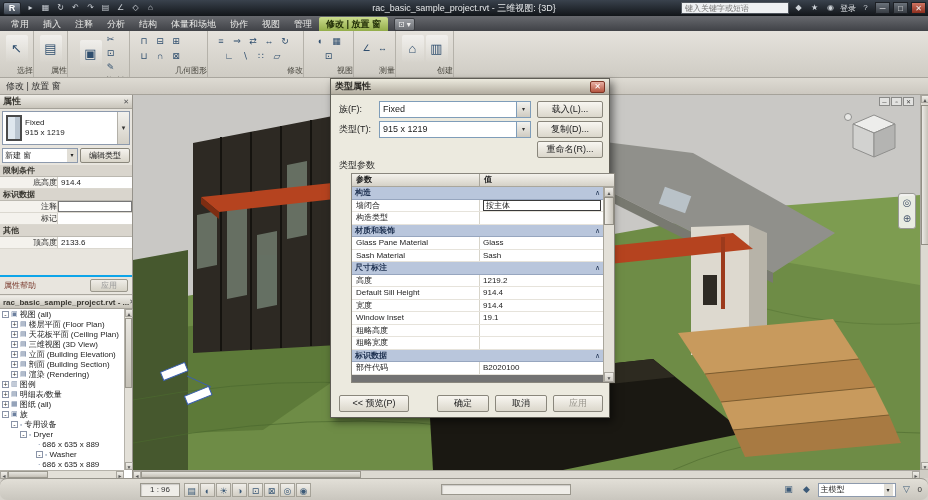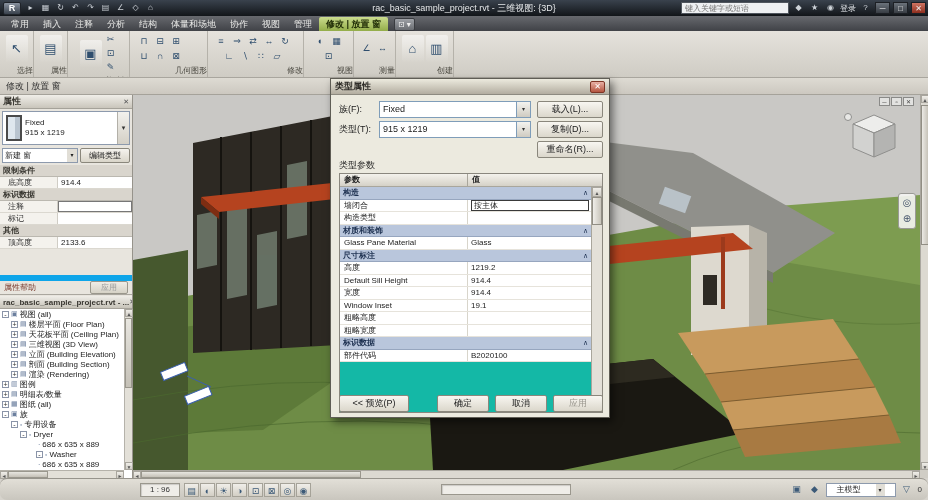--- a/index.html
+++ b/index.html
@@ -46,24 +46,24 @@
   .typethumb div{width:100%;height:100%;border-right:5px solid #b9c4cf;}
   .typetext{font-size:8px;line-height:10px;color:#222;}
   .typearrow{margin-left:auto;width:12px;text-align:center;font-size:7px;color:#333;background:linear-gradient(#f2f1ed,#d4d0c6);height:100%;line-height:32px;border-left:1px solid #b3b0a8;}
   .selrow{position:absolute;top:53px;left:2px;width:128px;height:15px;display:flex;gap:2px;}
   .newcombo{flex:1;background:#fff;border:1px solid #8d9aad;font-size:8px;line-height:13px;padding-left:2px;display:flex;}
   .newcombo span.c{margin-left:auto;width:10px;text-align:center;font-size:6px;background:#e1ded6;}
   .editbtn{width:50px;background:linear-gradient(#f5f3ee,#d9d5c9);border:1px solid #8a877c;font-size:8px;line-height:13px;text-align:center;border-radius:2px;}
   .pgrid{position:absolute;top:70px;left:0;width:132px;}
   .pgroup{height:12px;background:#d9d5cd;border-bottom:1px solid #bbb8b0;font-size:8px;font-weight:bold;line-height:11px;padding-left:3px;color:#3a3832;}
   .prow{height:12px;display:flex;border-bottom:1px solid #dbd8d0;background:#f4f2ed;}
-  .pname{width:58px;font-size:8px;line-height:11px;padding-left:8px;color:#333;border-right:1px solid #d0cdc5;overflow:hidden;white-space:nowrap;}
+  .pname{width:58px;font-size:8px;line-height:11px;padding-left:8px;color:#333;border-right:1px solid #d0cdc5;overflow:hidden;white-space:nowrap;text-align:right;}
   .pval{flex:1;font-size:8px;line-height:11px;padding-left:3px;background:#fff;overflow:hidden;}
   .pval.inputy{border:1px solid #777;background:#fff;height:11px;margin:0;}
-  .helprow{position:absolute;top:180px;left:0;width:132px;height:18px;border-top:6px solid #0ea5e9;display:flex;align-items:center;justify-content:space-between;padding:0 4px;}
+  .helprow{position:absolute;top:180px;left:0;width:132px;height:18px;border-top:2px solid #0ea5e9;display:flex;align-items:center;justify-content:space-between;padding:0 4px;}
   .helplink{font-size:8px;color:#7a3b2e;}
   .applybtn{width:38px;height:13px;background:linear-gradient(#efede7,#d6d2c6);border:1px solid #9a978c;font-size:8px;line-height:11px;text-align:center;color:#999;border-radius:2px;}
 
   
   .browser{position:absolute;top:201px;left:0;width:132px;height:182px;background:#fff;}
   .bhead{position:absolute;top:0;left:0;right:0;height:13px;background:linear-gradient(#efede8,#c7c3b9);border-bottom:1px solid #a5a29a;display:flex;align-items:center;padding:0 3px;font-size:8px;font-weight:bold;color:#3a3832;white-space:nowrap;overflow:hidden;}
   .bhead .x{margin-left:auto;font-size:7px;color:#555;}
   .tree{position:absolute;top:13px;left:0;right:8px;bottom:8px;overflow:hidden;}
   .titem{display:flex;align-items:center;gap:2px;height:10px;white-space:nowrap;}
   .texp{width:7px;height:7px;border:1px solid #8a94a8;background:#fff;font-size:7px;line-height:5px;text-align:center;color:#333;flex:none;}
@@ -90,34 +90,34 @@
 
   
   .statusbar{position:absolute;left:0;top:478px;width:928px;height:22px;background:linear-gradient(#e2dfd7,#c9c6be);border-top:1px solid #97948c;display:flex;align-items:center;font-size:9px;z-index:6;border-radius:7px;}
   .sunken{background:#efede8;border:1px solid #9a978d;box-shadow:inset 1px 1px 1px rgba(0,0,0,.15);}
   .scalebox{margin-left:140px;width:40px;height:14px;font-size:8px;line-height:12px;text-align:center;color:#333;}
   .vcicons{display:flex;gap:1px;margin-left:4px;}
   .vcicon{width:15px;height:14px;font-size:9px;line-height:14px;text-align:center;color:#3c5a78;background:linear-gradient(#f0eee9,#d3cfc5);border:1px solid #a5a298;}
   .progress{margin-left:130px;width:130px;height:11px;}
   .sb-right{margin-left:auto;display:flex;align-items:center;gap:4px;margin-right:6px;}
   .sbicon{width:14px;height:13px;font-size:9px;line-height:13px;text-align:center;color:#3c5a78;}
-  .worksetbox{width:70px;height:14px;background:#fff;border:1px solid #8d9aad;font-size:8px;line-height:12px;padding:0 10px;display:flex;gap:12px;}
+  .worksetbox{width:78px;height:14px;background:#fff;border:1px solid #8d9aad;font-size:8px;line-height:12px;padding:0 2px;display:flex;gap:12px;}
   .worksetbox .c{margin-left:auto;font-size:6px;background:#e1ded6;width:9px;text-align:center;}
   .filtercount{font-size:8px;color:#333;}
 
   
   .dialog{position:absolute;left:330px;top:78px;width:280px;height:340px;background:#eceadf;border:1px solid #5f5d55;box-shadow:3px 4px 8px rgba(0,0,0,.5);z-index:40;}
   .dlg-title{height:16px;background:linear-gradient(#eceade,#b3ada0);display:flex;align-items:center;padding:0 4px;font-size:9px;font-weight:bold;color:#2f2d28;border-bottom:1px solid #8d8a80;}
   .dlg-close{margin-left:auto;width:15px;height:12px;background:linear-gradient(#e7b0a4,#b5553f);border:1px solid #7e3525;font-size:8px;line-height:10px;text-align:center;color:#fff;border-radius:2px;}
   .dlg-label{position:absolute;font-size:9px;line-height:17px;color:#222;}
   .combo{position:absolute;height:17px;background:#fff;border:1px solid #7f9db9;font-size:9px;line-height:15px;padding-left:3px;}
   .combo .arr{position:absolute;right:0;top:0;width:14px;height:15px;background:linear-gradient(#f4f3ef,#cfcbc1);border-left:1px solid #7f9db9;text-align:center;font-size:6px;line-height:15px;color:#333;}
   .btn{position:absolute;height:17px;background:linear-gradient(#f8f6f1,#dbd7cb);border:1px solid #8a877c;border-radius:2px;font-size:9px;text-align:center;line-height:15px;color:#222;}
   .btn.disabled{color:#9a978e;}
-  .ptable{position:absolute;left:8px;top:94px;width:264px;height:240px;border:1px solid #8a877e;background:#14b8a6;font-size:8px;}
+  .ptable{position:absolute;left:20px;top:94px;width:264px;height:210px;border:1px solid #8a877e;background:#737373;font-size:8px;}
   .thead{display:flex;height:13px;background:linear-gradient(#f4f2ec,#d5d1c7);border-bottom:1px solid #a9a69c;font-weight:bold;}
   .th{line-height:12px;padding-left:4px;}
   .thp{width:128px;border-right:1px solid #a9a69c;}
   .thv{flex:1;}
   .tbody{position:absolute;top:13px;left:0;right:11px;bottom:0;overflow:hidden;}
   .trow{display:flex;height:12.5px;border-bottom:1px solid #e6e3db;background:#fff;}
   .tcn{width:128px;border-right:1px solid #d8d5cb;padding-left:4px;line-height:12px;overflow:hidden;white-space:nowrap;color:#222;}
   .tcv{flex:1;padding-left:3px;line-height:12px;overflow:hidden;white-space:nowrap;color:#222;}
   .tgroup{display:flex;height:12.5px;background:#b9c6dc;border-bottom:1px solid #97a6bf;color:#1d3050;font-weight:bold;line-height:12px;padding-left:3px;}
   .tgroup .pin{margin-left:auto;margin-right:3px;font-size:7px;font-weight:normal;}
@@ -568,20 +568,24 @@
             <div class="tcv"></div>
           </div>
         <div class="tgroup">
             <span>材质和装饰</span>
             <span class="pin">∧</span>
           </div>
         <div class="trow">
             <div class="tcn">Glass Pane Material</div>
             <div class="tcv">Glass</div>
           </div>
+        <div class="trow">
+            <div class="tcn">Sash Material</div>
+            <div class="tcv">Sash</div>
+          </div>
         <div class="tgroup">
             <span>尺寸标注</span>
             <span class="pin">∧</span>
           </div>
         <div class="trow">
             <div class="tcn">高度</div>
             <div class="tcv">1219.2</div>
           </div>
         <div class="trow">
             <div class="tcn">Default Sill Height</div>

